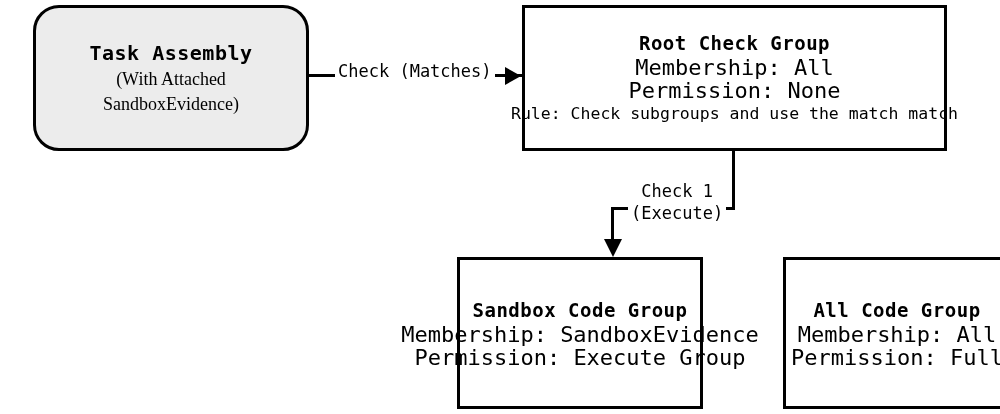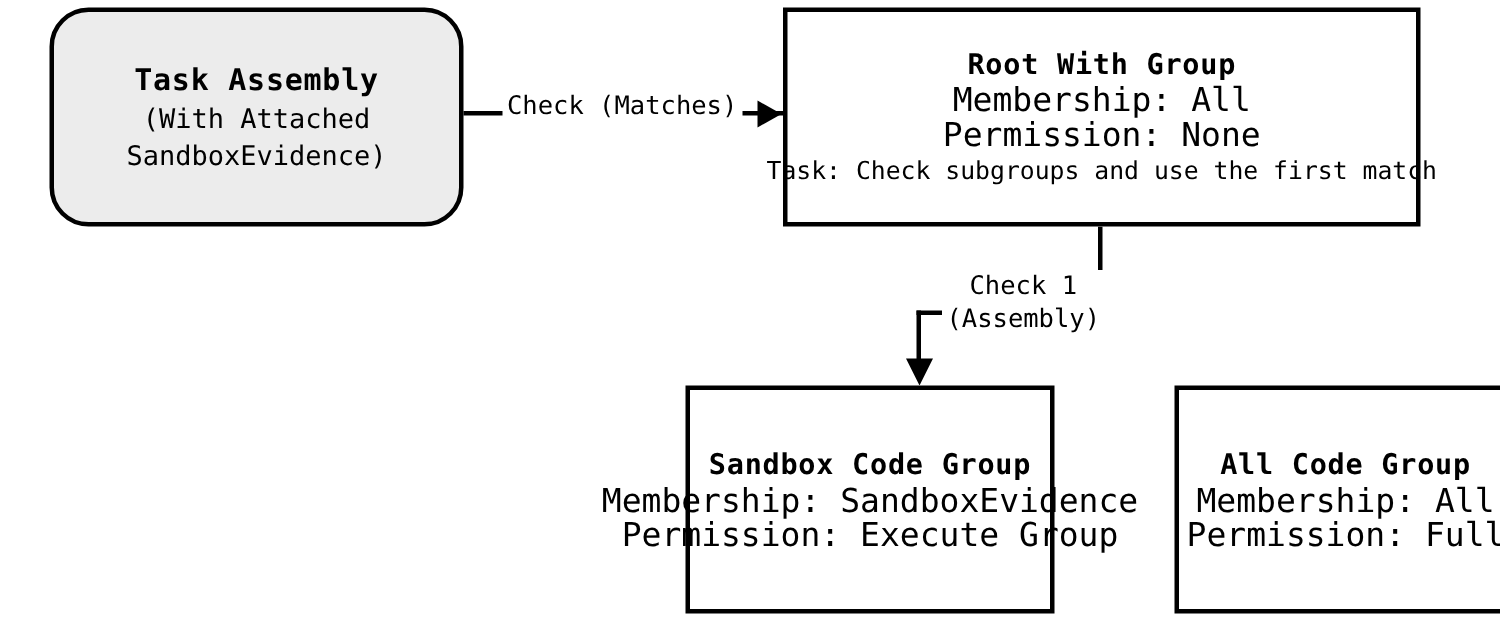--- a/index.html
+++ b/index.html
@@ -49,21 +49,21 @@
   
   #task-assembly {
     left: 5px;
     top: 5px;
     width: 276px;
     height: 146px;
     background: #ececec;
     border-radius: 26px;
   }
   #task-assembly .title { font-size: 20px; line-height: 28px; }
-  #task-assembly .line  { font-size: 18px; line-height: 25px; }
+  #task-assembly .line  { font-size: 18px; line-height: 25px; font-family: Liberation Serif, serif; }
 
   #root-code-group {
     left: 494px;
     top: 5px;
     width: 425px;
     height: 146px;
   }
   #root-code-group .rule-line { font-size: 16.5px; }
 
   #sandbox-code-group {
@@ -141,35 +141,35 @@
     <div class="title">Task Assembly</div>
     <div class="line">(With Attached</div>
     <div class="line">SandboxEvidence)</div>
   </div>
 
   <div class="hline" style="left:281px; top:74px; width:213px;"></div>
   <div class="arrow-right" style="left:477px; top:66.5px;"></div>
   <div class="edge-label" id="label-check-matches">Check (Matches)</div>
 
   <div class="node" id="root-code-group">
-    <div class="title">Root With Group</div>
+    <div class="title">Root Check Group</div>
     <div class="line">Membership: All</div>
     <div class="line">Permission: None</div>
-    <div class="line rule-line">Task: Check subgroups and use the first match</div>
+    <div class="line rule-line">Rule: Check subgroups and use the match match</div>
   </div>
 
   <div class="vline" style="left:704px; top:151px; height:59px;"></div>
 
   <div class="hline" style="left:583px; top:207px; width:124px;"></div>
 
   <div class="vline" style="left:583px; top:207px; height:33px;"></div>
   <div class="arrow-down" style="left:575.5px; top:239px;"></div>
   <div class="edge-label" id="label-check-1">
     <div>Check 1</div>
-    <div>(Assembly)</div>
+    <div>(Execute)</div>
   </div>
 
   <div class="node" id="sandbox-code-group">
     <div class="title">Sandbox Code Group</div>
     <div class="line">Membership: SandboxEvidence</div>
     <div class="line">Permission: Execute Group</div>
   </div>
 
   <div class="node" id="all-code-group">
     <div class="title">All Code Group</div>

